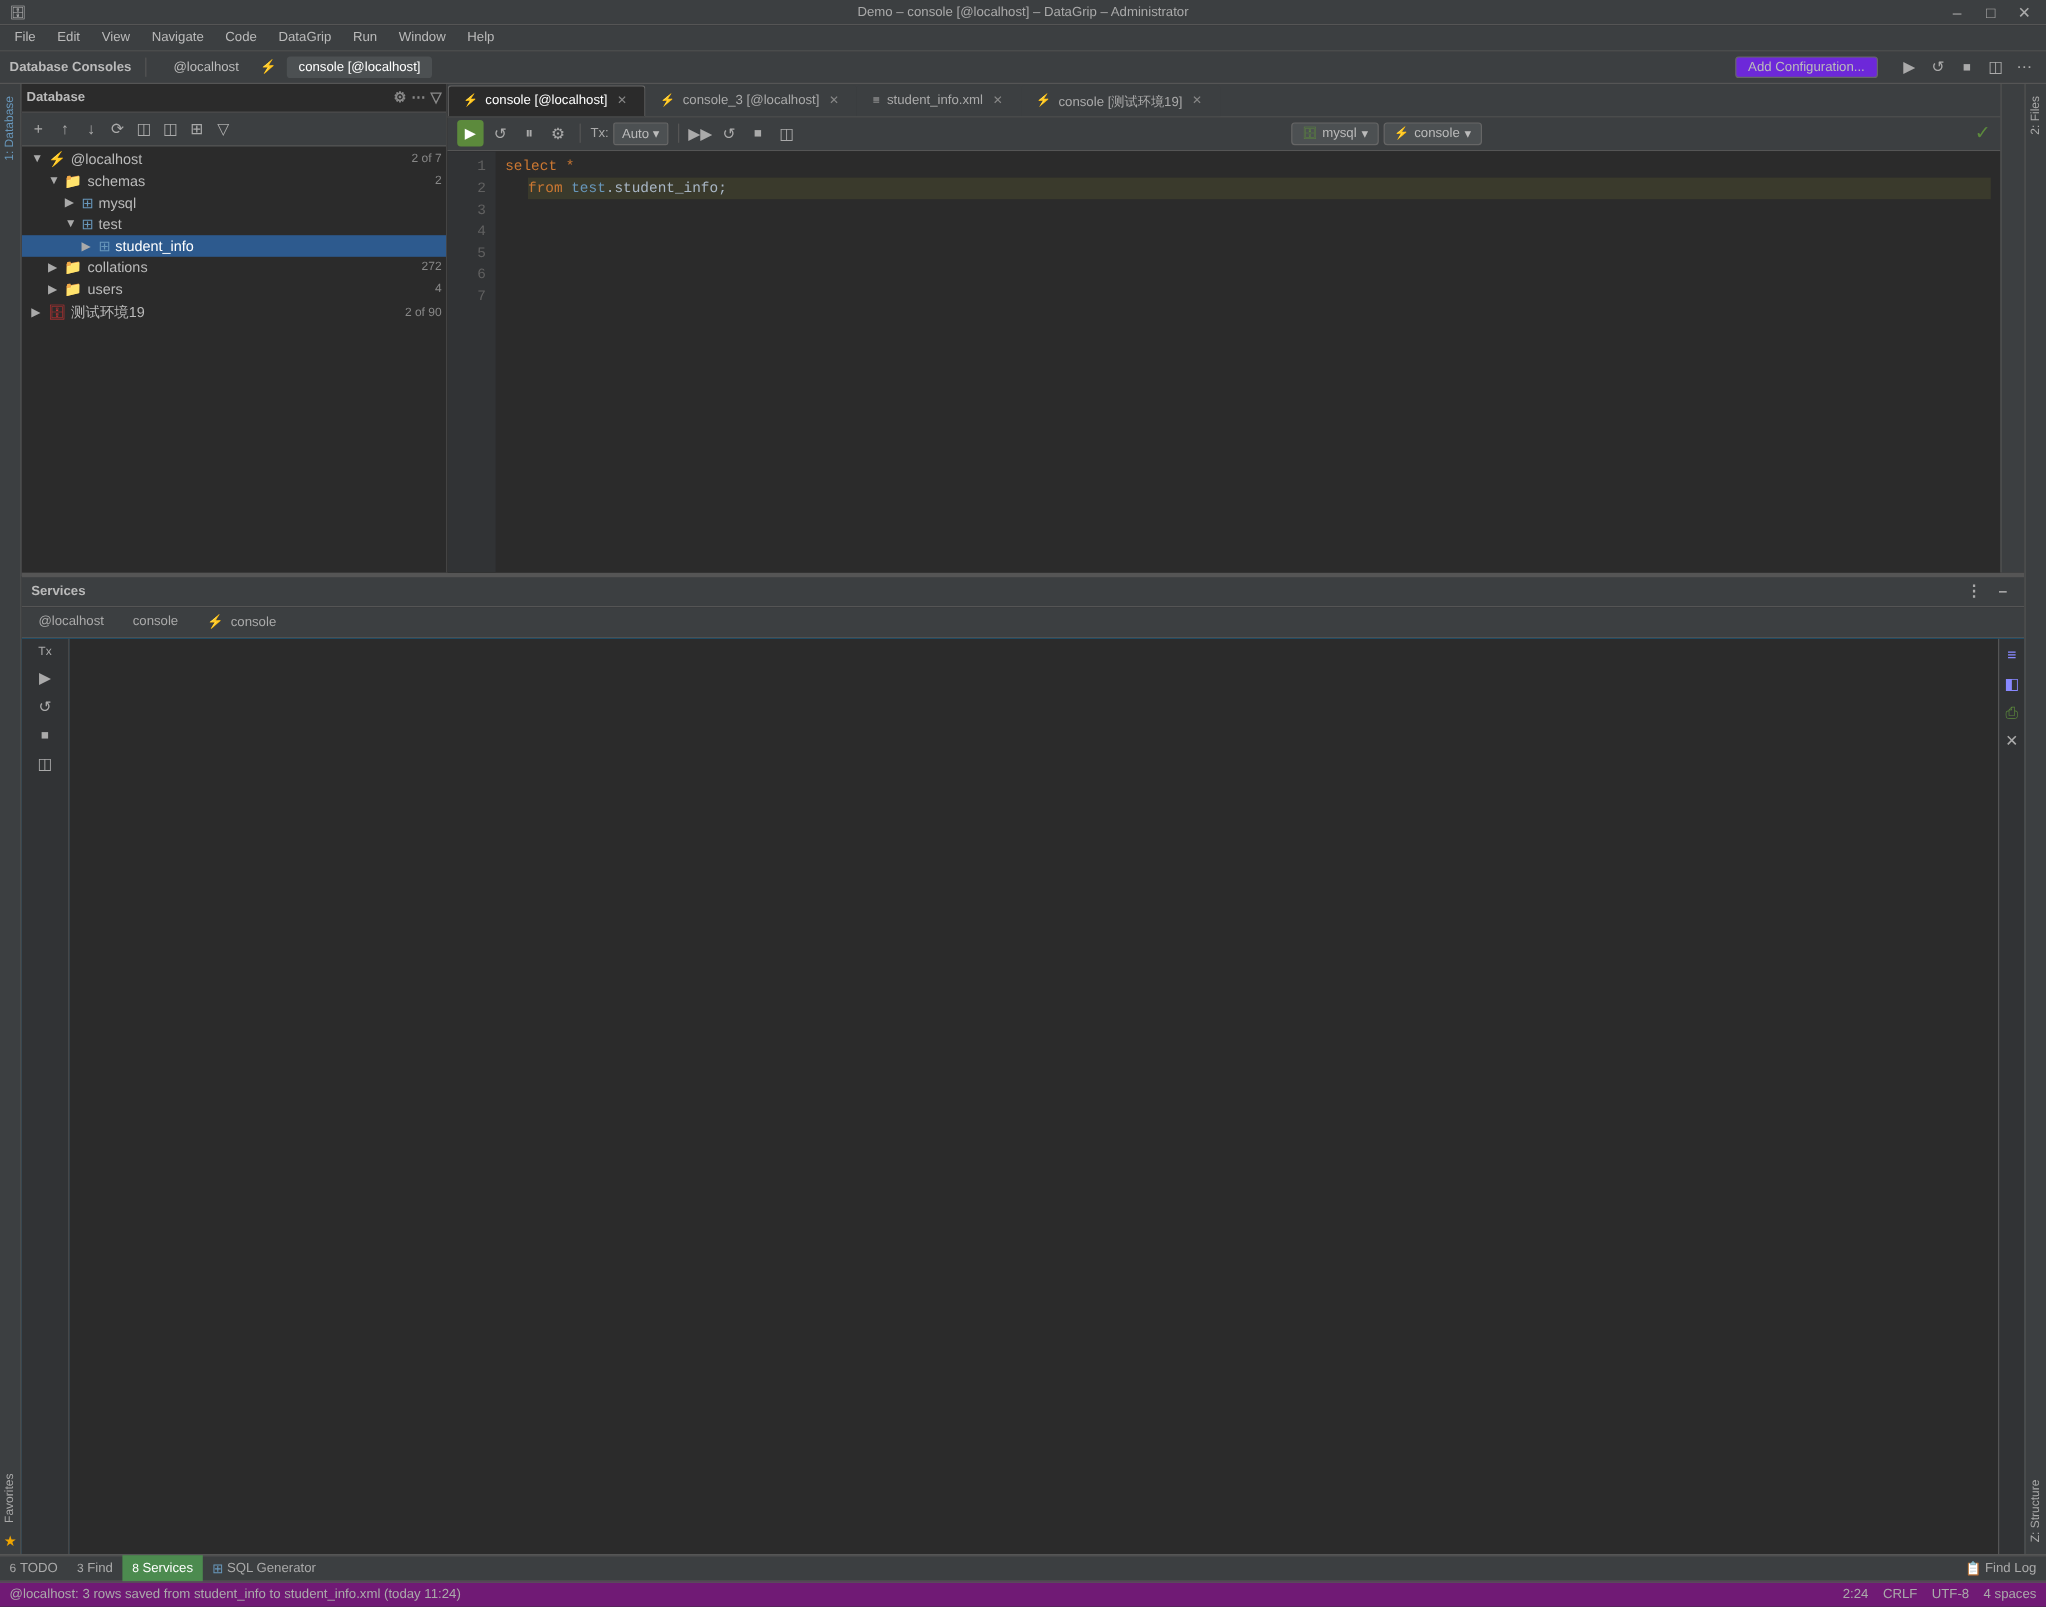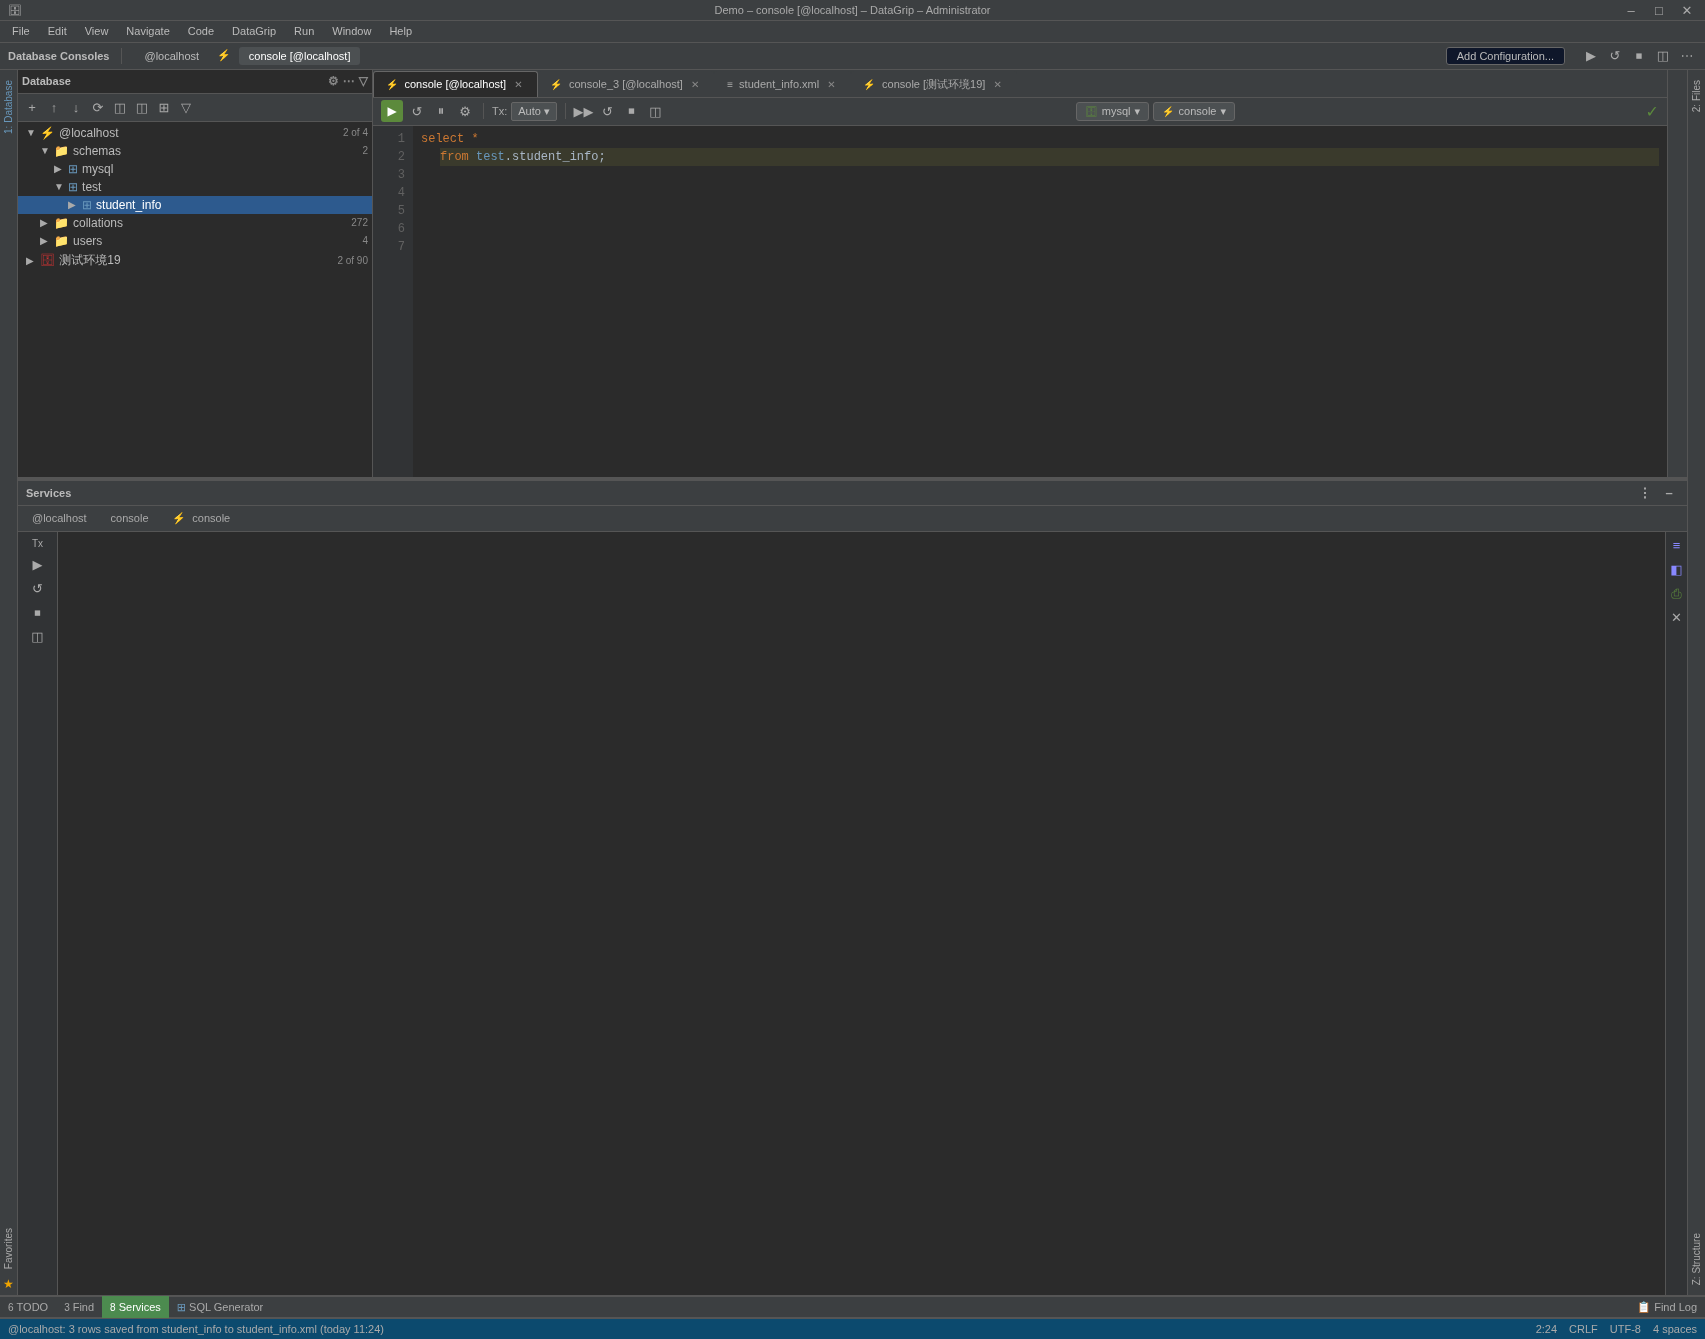--- a/index.html
+++ b/index.html
@@ -54,21 +54,21 @@
       padding: 3px 10px;
       font-size: 11px;
       color: #bbbbbb;
       cursor: pointer;
       border-radius: 3px;
     }
     .db-consoles-tab.active { background: #4c5052; color: #ffffff; }
     .add-config-btn {
       margin-left: auto;
       padding: 2px 10px;
-      background: #0f172a;
+      background: #6d28d9;
       border: 1px solid #666;
       color: #bbbbbb;
       font-size: 11px;
       border-radius: 3px;
       cursor: pointer;
     }
     .db-consoles-icons { display: flex; gap: 4px; margin-left: 8px; }
     .icon-btn {
       width: 20px; height: 20px;
       display: flex; align-items: center; justify-content: center;
@@ -331,21 +331,21 @@
       display: flex;
       flex-direction: column;
       align-items: center;
       padding: 4px 0;
       gap: 4px;
     }
 
     
     .status-bar {
       height: 22px;
-      background: #0c4a6e;
+      background: #701a75;
       border-top: 1px solid #555;
       display: flex;
       align-items: center;
       padding: 0 8px;
       font-size: 11px;
       color: #aaa;
       gap: 12px;
     }
     .status-tab {
       padding: 0 8px;
@@ -497,21 +497,21 @@
             <span class="icon-btn">▽</span>
           </div>
 
           <div class="tree-area">
 
             <div class="tree-item">
               <span class="tree-indent" style="width:4px"></span>
               <span class="tree-arrow">▼</span>
               <span class="tree-icon db-icon">⚡</span>
               <span class="tree-label">@localhost</span>
-              <span class="tree-count">2 of 4</span>
+              <span class="tree-count">2 of 7</span>
             </div>
 
             <div class="tree-item">
               <span class="tree-indent" style="width:18px"></span>
               <span class="tree-arrow">▼</span>
               <span class="tree-icon folder-icon">📁</span>
               <span class="tree-label">schemas</span>
               <span class="tree-count">2</span>
             </div>
 

